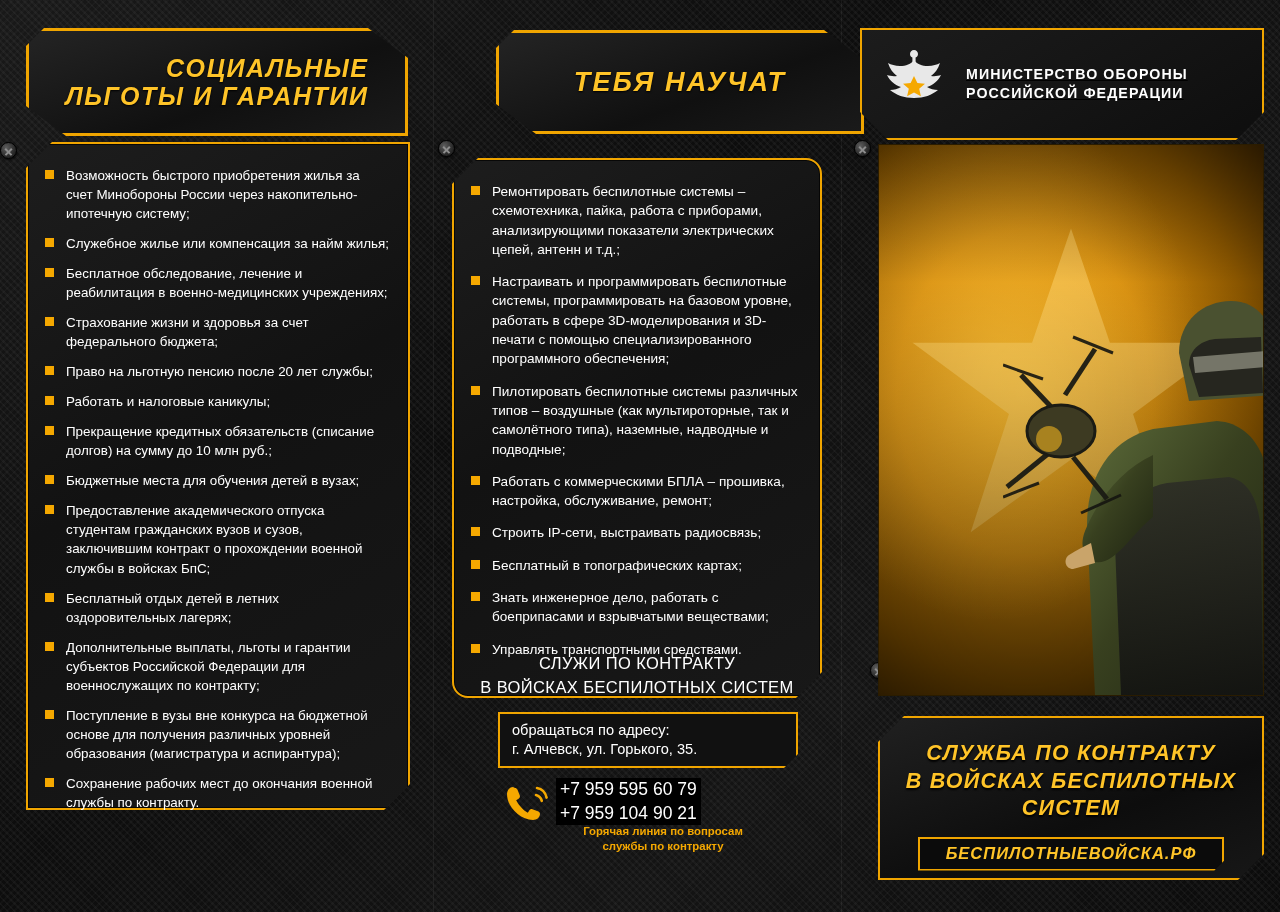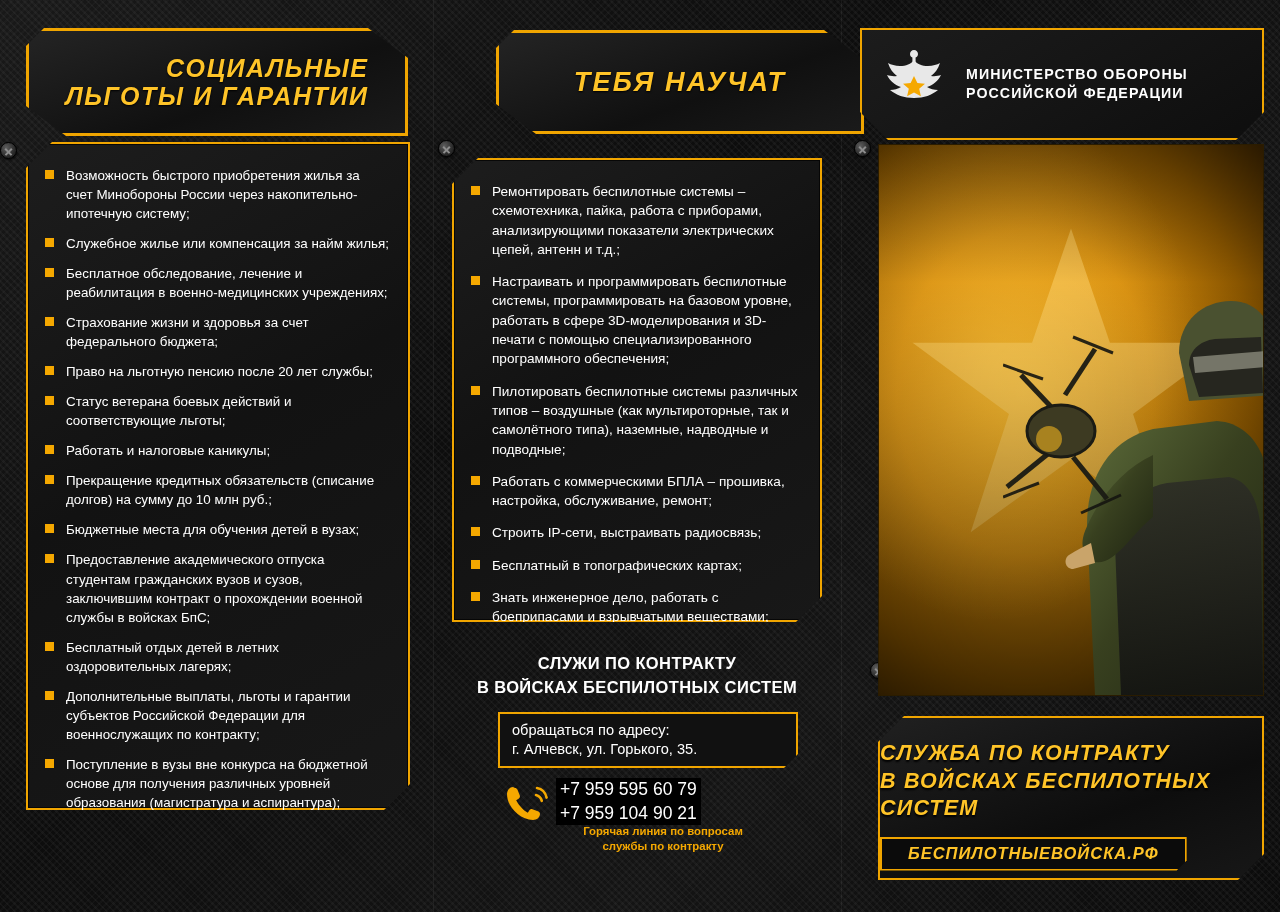--- a/index.html
+++ b/index.html
@@ -64,21 +64,21 @@
   }
 
   #head1 { left: 18px;  top: 28px; width: 382px; height: 108px; }
   #head1 .head-title { font-size: 25px; }
   #head2 { left: 12px;  top: 30px; width: 368px; height: 104px; margin-left: 44px; }
   #head2 .head-title { font-size: 27px; letter-spacing: 2.2px; }
 
   
   .list-panel { position: absolute; }
   #list1 { left: 18px; top: 142px; width: 384px; height: 668px; }
-  #list2 { left: 12px; top: 158px; width: 370px; height: 464px; }
+  #list2 { left: 12px; top: 158px; width: 370px; height: 540px; border-radius: 16px; }
 
   ul.bullets {
     list-style: none;
     margin: 0;
     padding: 22px 18px 18px 16px;
   }
   ul.bullets li {
     position: relative;
     padding-left: 22px;
     color: #ffffff;
@@ -113,21 +113,21 @@
   .screw::after  { left: 3px; top: 7.5px; width: 9px; height: 1.6px; transform: rotate(-45deg); }
 
   
   #serve-block {
     position: absolute;
     left: 12px; top: 652px; width: 370px;
     text-align: center;
   }
   #serve-block .l {
     color: #ffffff;
-    font-weight: bold;
+    font-weight: normal;
     font-size: 16.5px;
     letter-spacing: 0.4px;
     line-height: 1.45;
     text-transform: uppercase;
   }
   #addr-box {
     position: absolute;
     left: 58px; top: 712px; width: 300px; height: 56px;
     border: 2px solid #f0a500;
     background: #111;
@@ -167,21 +167,21 @@
   }
 
   
   #mod-panel {
     position: absolute;
     left: 12px; top: 28px; width: 404px; height: 112px;
     border: 2px solid #f0a500;
     background: linear-gradient(150deg, #1c1c1c, #0e0e0e);
     -webkit-clip-path: polygon(0 0, 100% 0, 100% calc(100% - 28px), calc(100% - 28px) 100%, 28px 100%, 0 calc(100% - 28px));
     clip-path: polygon(0 0, 100% 0, 100% calc(100% - 28px), calc(100% - 28px) 100%, 28px 100%, 0 calc(100% - 28px));
-    display: flex; align-items: center;
+    display: flex; align-items: center; text-decoration: underline;
   }
   #emblem { width: 104px; text-align: center; }
   #emblem svg { display: block; margin: 0 auto; }
   #mod-text {
     color: #fff;
     font-size: 14.2px;
     font-weight: bold;
     letter-spacing: 1.1px;
     line-height: 1.34;
     text-transform: uppercase;
@@ -210,20 +210,21 @@
   #soldier { position: absolute; right: -10px; bottom: 0; width: 270px; height: 470px; }
 
   #bottom-panel {
     position: absolute;
     left: 30px; top: 716px; width: 386px; height: 164px;
     border: 2px solid #f0a500;
     background: linear-gradient(160deg, #202020, #0d0d0d 60%, #171717);
     -webkit-clip-path: polygon(0 26px, 26px 0, 100% 0, 100% calc(100% - 26px), calc(100% - 26px) 100%, 0 100%);
     clip-path: polygon(0 26px, 26px 0, 100% 0, 100% calc(100% - 26px), calc(100% - 26px) 100%, 0 100%);
     padding-top: 22px;
+    text-align: center;
   }
   #bottom-panel .bt {
     color: #ffc428;
     font-weight: bold;
     font-style: italic;
     font-size: 21.5px;
     letter-spacing: 1.2px;
     line-height: 1.28;
     text-transform: uppercase;
     text-shadow: 0 2px 2px #000;
@@ -268,21 +269,20 @@
 
     <div class="screw" style="left:-8px; top:142px;"></div>
 
     <div class="panel clip-body list-panel" id="list1">
       <ul class="bullets">
         <li>Возможность быстрого приобретения жилья за счет Минобороны России через накопительно-ипотечную систему;</li>
         <li>Служебное жилье или компенсация за найм жилья;</li>
         <li>Бесплатное обследование, лечение и реабилитация в военно-медицинских учреждениях;</li>
         <li>Страхование жизни и здоровья за счет федерального бюджета;</li>
         <li>Право на льготную пенсию после 20 лет службы;</li>
-        <li>Статус ветерана боевых действий и соответствующие льготы;</li>
         <li>Работать и налоговые каникулы;</li>
         <li>Прекращение кредитных обязательств (списание долгов) на сумму до 10 млн руб.;</li>
         <li>Бюджетные места для обучения детей в вузах;</li>
         <li>Предоставление академического отпуска студентам гражданских вузов и сузов, заключившим контракт о прохождении военной службы в войсках БпС;</li>
         <li>Бесплатный отдых детей в летних оздоровительных лагерях;</li>
         <li>Дополнительные выплаты, льготы и гарантии субъектов Российской Федерации для военнослужащих по контракту;</li>
         <li>Поступление в вузы вне конкурса на бюджетной основе для получения различных уровней образования (магистратура и аспирантура);</li>
         <li>Сохранение рабочих мест до окончания военной службы по контракту.</li>
       </ul>
     </div>

